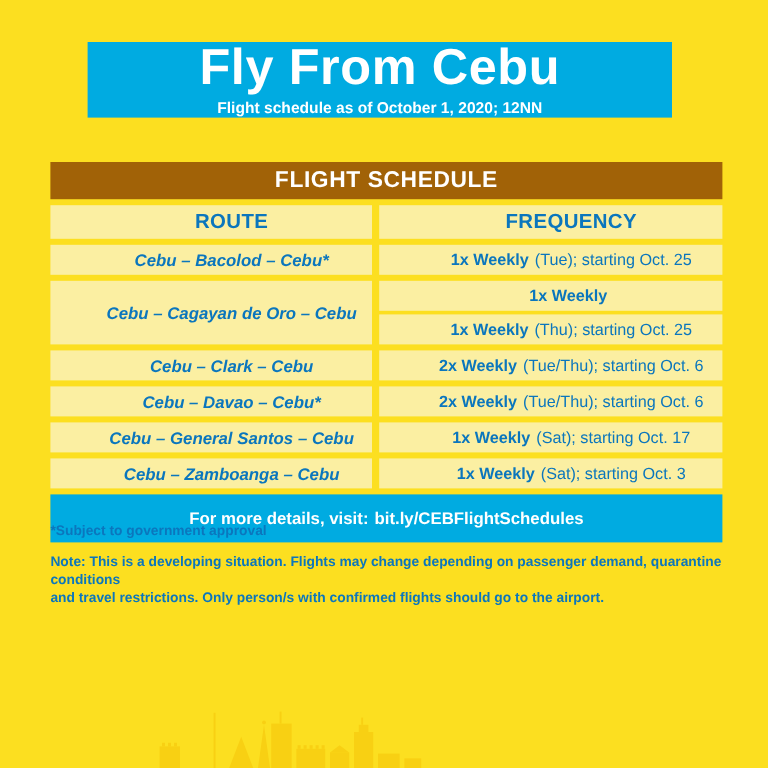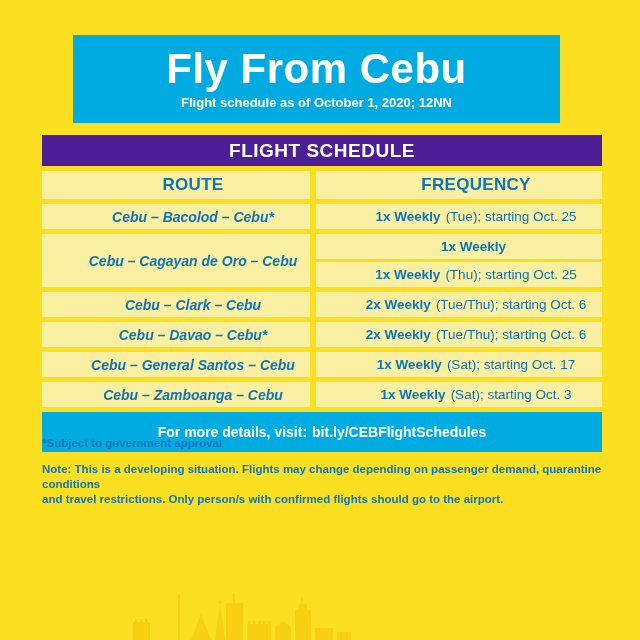--- a/index.html
+++ b/index.html
@@ -1,27 +1,27 @@
 <!DOCTYPE html>
 <html><head>
 <meta charset="utf-8">
 <style>
   html,body{margin:0;padding:0;}
   body{width:640px;height:640px;overflow:hidden;font-family:"Liberation Sans","DejaVu Sans",sans-serif;}
   #canvas{position:relative;width:640px;height:640px;background:#fcdf20;overflow:hidden;}
 
   
-  .hero{position:absolute;left:73px;top:35px;width:487px;height:88px;background:#00abe1;
+  .hero{position:absolute;left:73px;top:35px;width:487px;height:63px;background:#00abe1;
         display:flex;flex-direction:column;align-items:center;justify-content:center;}
   .hero-title{color:#ffffff;font-weight:bold;font-size:42px;line-height:46px;letter-spacing:0.5px;}
   .hero-sub{color:#ffffff;font-weight:bold;font-size:13px;line-height:20px;margin-top:1px;}
 
   
   .sched{position:absolute;left:42px;top:135px;width:560px;}
-  .sched-title{height:31px;background:#4c1d95;color:#ffffff;font-weight:bold;font-size:19px;
+  .sched-title{height:31px;background:#a16207;color:#ffffff;font-weight:bold;font-size:19px;
                display:flex;align-items:center;justify-content:center;letter-spacing:0.5px;}
   .thead,.trow{display:grid;grid-template-columns:268px 1fr;column-gap:6px;margin-top:5px;}
   .cell{background:#fbefa2;color:#0b76bd;display:flex;align-items:center;justify-content:center;text-align:center;padding-left:34px;}
   .hcell{min-height:28px;font-weight:bold;font-size:17px;letter-spacing:0.3px;}
   .route-cell{font-weight:bold;font-size:14px;font-style:italic;}
   .freq-col{display:flex;flex-direction:column;row-gap:3px;}
   .freq-cell{flex:1;min-height:25px;font-size:13.5px;}
   .freq-bold{font-weight:bold;margin-right:5px;}
   .freq-rest{font-weight:normal;}
 

